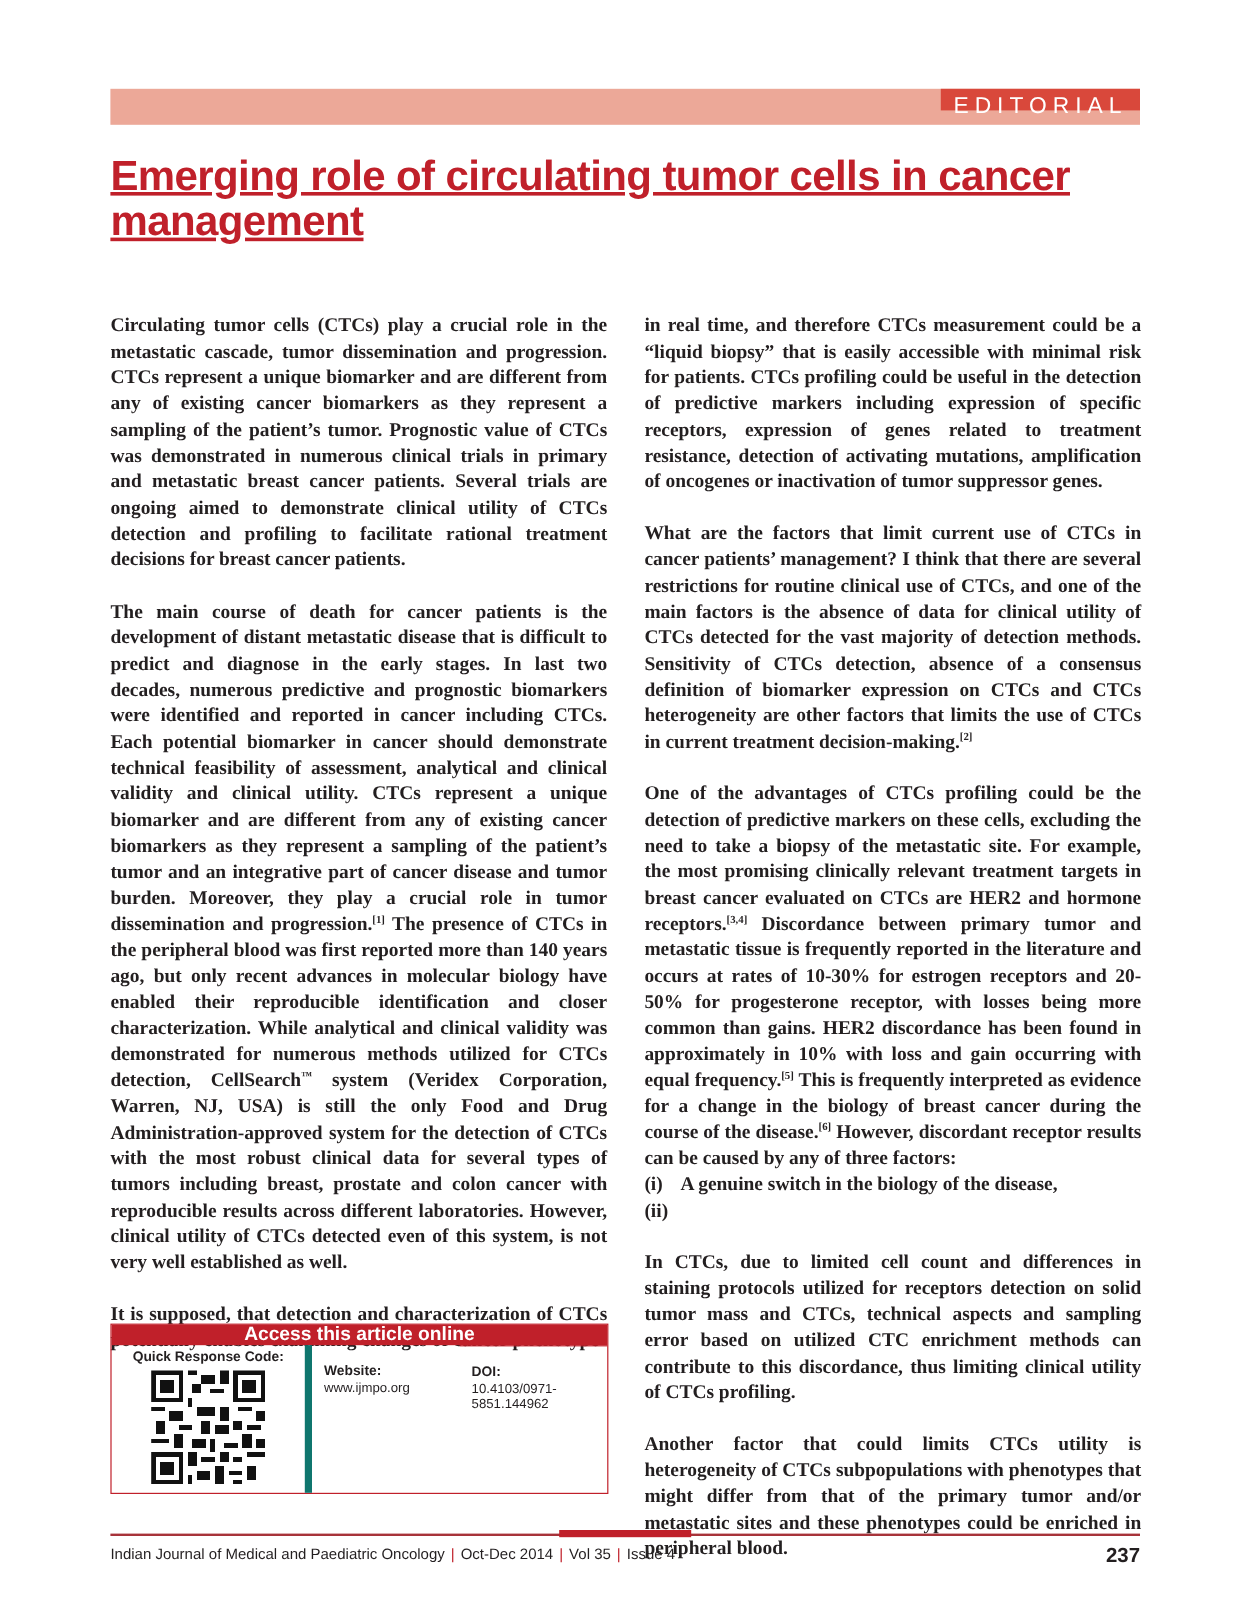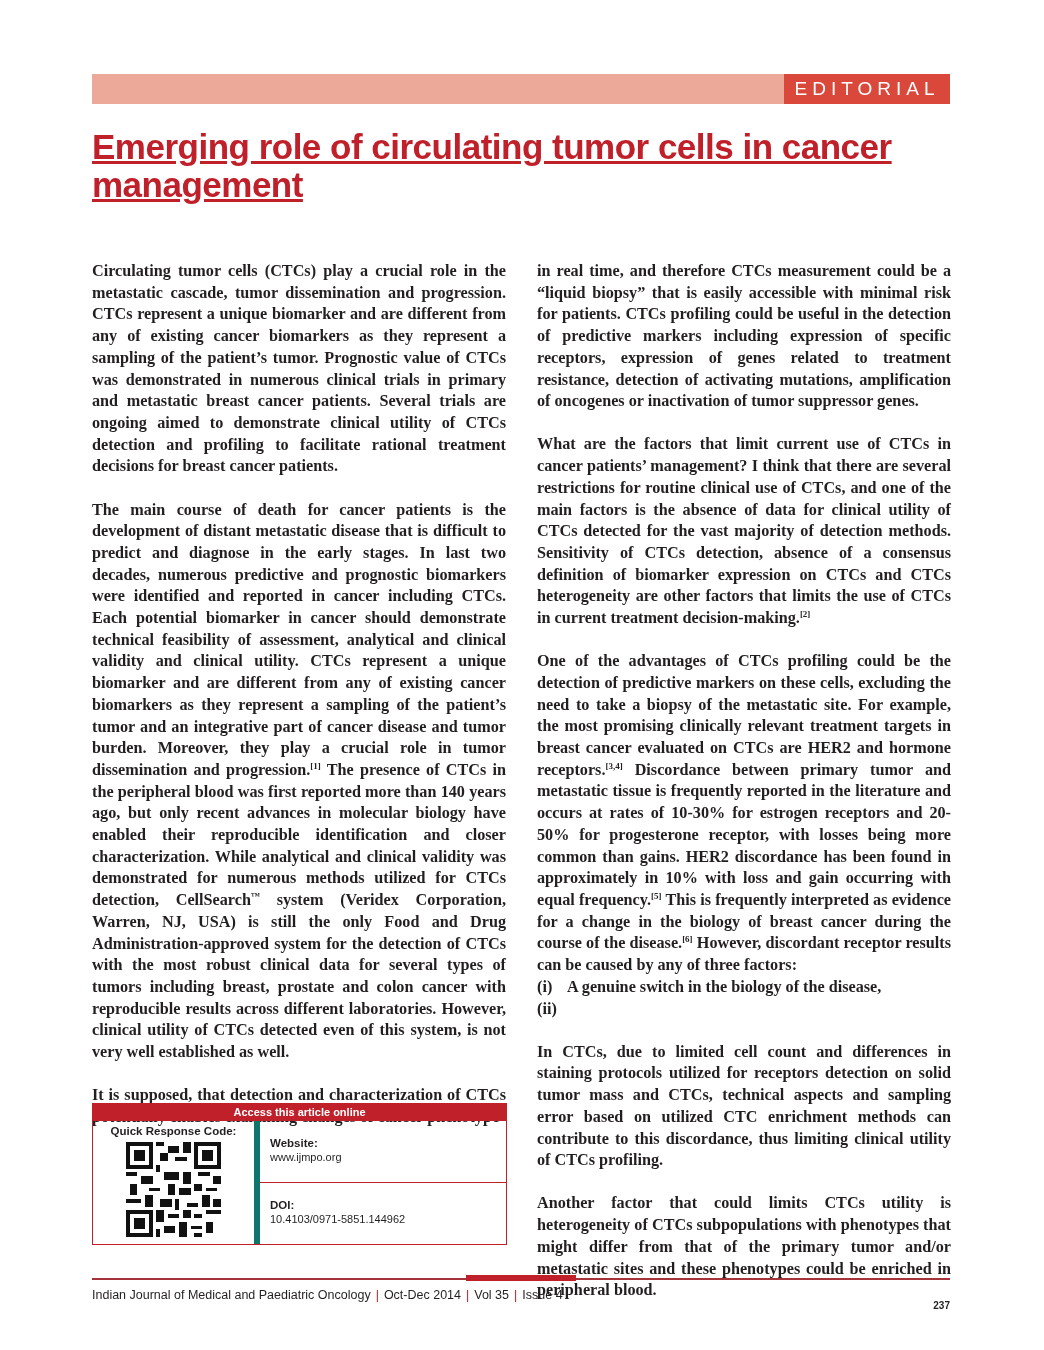--- a/index.html
+++ b/index.html
@@ -1,46 +1,46 @@
 <!DOCTYPE html>
 <html><head>
 <meta charset="utf-8">
 <style>
   html, body { margin: 0; padding: 0; background: #ffffff; }
   body { width: 1044px; height: 1350px; position: relative; overflow: hidden; }
   .header-bar { position: absolute; left: 92px; top: 74px; width: 858px; height: 30px; background: #eca898; }
-  .section-tag { position: absolute; right: 0; top: 0; height: 30px; width: 166px; background: #d9483b; color: #ffffff;
+  .section-tag { position: absolute; right: 0; top: 0; height: 18px; width: 166px; background: #d9483b; color: #ffffff;
     font-family: "Liberation Sans", sans-serif; font-size: 19px; letter-spacing: 5px; line-height: 30px; text-align: center; }
   .title { position: absolute; left: 92px; top: 128px; width: 860px; margin: 0;
     font-family: "Liberation Sans", sans-serif; font-weight: bold; font-size: 35px; line-height: 38px; color: #c0202a; letter-spacing: -0.5px; text-decoration: underline; }
   .col { position: absolute; top: 261px; width: 414px;
     font-family: "Liberation Serif", serif; font-size: 16.2px; line-height: 21.7px; color: #231f20; text-align: justify; font-weight: bold; }
   .col-left { left: 92px; }
   .col-right { left: 537px; }
   .col p { margin: 0 0 21.5px 0; }
   .col p.tight { margin-bottom: 0; }
   sup { font-size: 9px; line-height: 0; vertical-align: 6px; }
   .list { margin: 0 0 21.5px 0; padding: 0; list-style: none; }
   .list li { display: flex; text-align: left; }
   .list .num { width: 30px; flex: none; }
   .access-box { position: absolute; left: 92px; top: 1103px; width: 413px; height: 140px; border: 1px solid #c0202a; font-family: "Liberation Sans", sans-serif; }
-  .access-head { background: #c0202a; color: #fff; font-weight: bold; font-size: 11px; text-align: center; height: 17px; line-height: 17px; }
+  .access-head { background: #c0202a; color: #fff; font-weight: bold; font-size: 16px; text-align: center; height: 17px; line-height: 17px; }
   .access-body { display: flex; height: 123px; }
   .qr-cell { width: 161px; border-right: 6px solid #0f766e; text-align: center; }
   .qr-label { font-weight: bold; font-size: 11.5px; margin-top: 4px; color: #231f20; }
   .qr { margin: 5px auto 0 auto; width: 95px; height: 95px; }
-  .info-cell { flex: 1; display: flex; flex-direction: column; }
+  .info-cell { flex: 1; display: flex; }
   .info-row { flex: 1; padding: 16px 0 0 10px; font-size: 11px; color: #231f20; }
   .info-row + .info-row { border-top: 1px solid #c0202a; }
   .info-label { font-weight: bold; font-size: 11.5px; margin-bottom: 2px; }
   .footer-rule { position: absolute; left: 92px; top: 1278px; width: 858px; height: 2px; background: #a7333a; }
   .footer-accent { position: absolute; left: 466px; top: 1275px; width: 110px; height: 6px; background: #c0202a; }
   .footer-text { position: absolute; left: 92px; top: 1288px; font-family: "Liberation Sans", sans-serif; font-size: 12.5px; color: #231f20; }
   .footer-text .sep { color: #c0202a; margin: 0 5px; }
-  .page-number { position: absolute; right: 94px; top: 1287px; font-family: "Liberation Sans", sans-serif; font-weight: bold; font-size: 10px; color: #231f20; margin-top: 13px; }
+  .page-number { position: absolute; right: 94px; top: 1287px; font-family: "Liberation Sans", sans-serif; font-weight: bold; font-size: 17px; color: #231f20; }
 </style>
 </head>
 <body>
 
 <div class="header-bar">
   <div class="section-tag">EDITORIAL</div>
 </div>
 
 <h1 class="title">Emerging role of circulating tumor cells in cancer management</h1>
 

